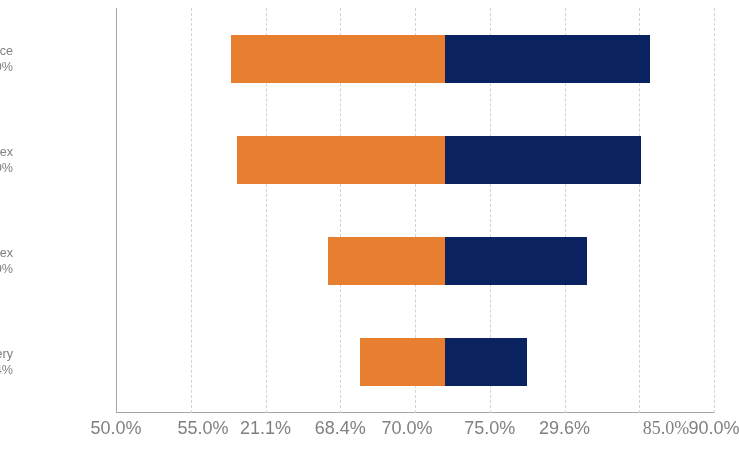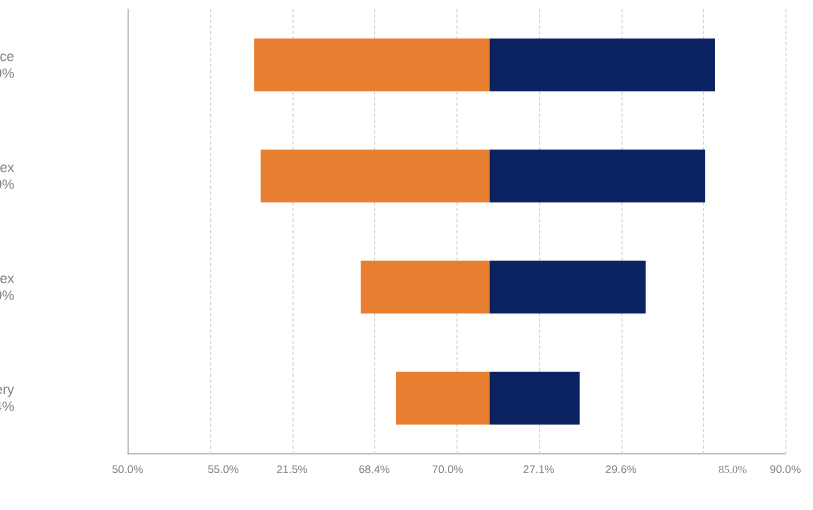--- a/index.html
+++ b/index.html
@@ -74,21 +74,21 @@
   .cat-label .cat-range { display: block; }
 
   
   .tick-label {
     position: absolute;
     top: 420px;
     width: 90px;
     margin-left: -45px;
     text-align: center;
     color: #808080;
-    font-size: 10px;
+    font-size: 18px;
     line-height: 16px;
   }
 </style>
 </head>
 <body>
 
 <div id="chart-root">
 
   <div id="plot-area">
     <div id="plot-frame"></div>
@@ -136,22 +136,22 @@
         <span class="cat-range">10% to -10%</span>
       </div>
       <div class="cat-label" style="top: 346.375px;">
         <span class="cat-name">Recovery</span>
         <span class="cat-range">-4% to 4%</span>
       </div>
     </div>
   <div id="tick-labels">
       <div class="tick-label" style="left: 116px;">50.0%</div>
       <div class="tick-label" style="left: 203px;">55.0%</div>
-      <div class="tick-label" style="left: 265.5px;">21.5%</div>
+      <div class="tick-label" style="left: 265.5px;">21.1%</div>
       <div class="tick-label" style="left: 340.25px;">68.4%</div>
       <div class="tick-label" style="left: 407px;">70.0%</div>
-      <div class="tick-label" style="left: 489.75px;">27.1%</div>
+      <div class="tick-label" style="left: 489.75px;">75.0%</div>
       <div class="tick-label" style="left: 564.5px;">29.6%</div>
       <div class="tick-label" style="left: 666px; font-family: Liberation Serif, serif;">85.0%</div>
       <div class="tick-label" style="left: 714px;">90.0%</div>
     </div>
 
 </div>
 
 </body></html>

